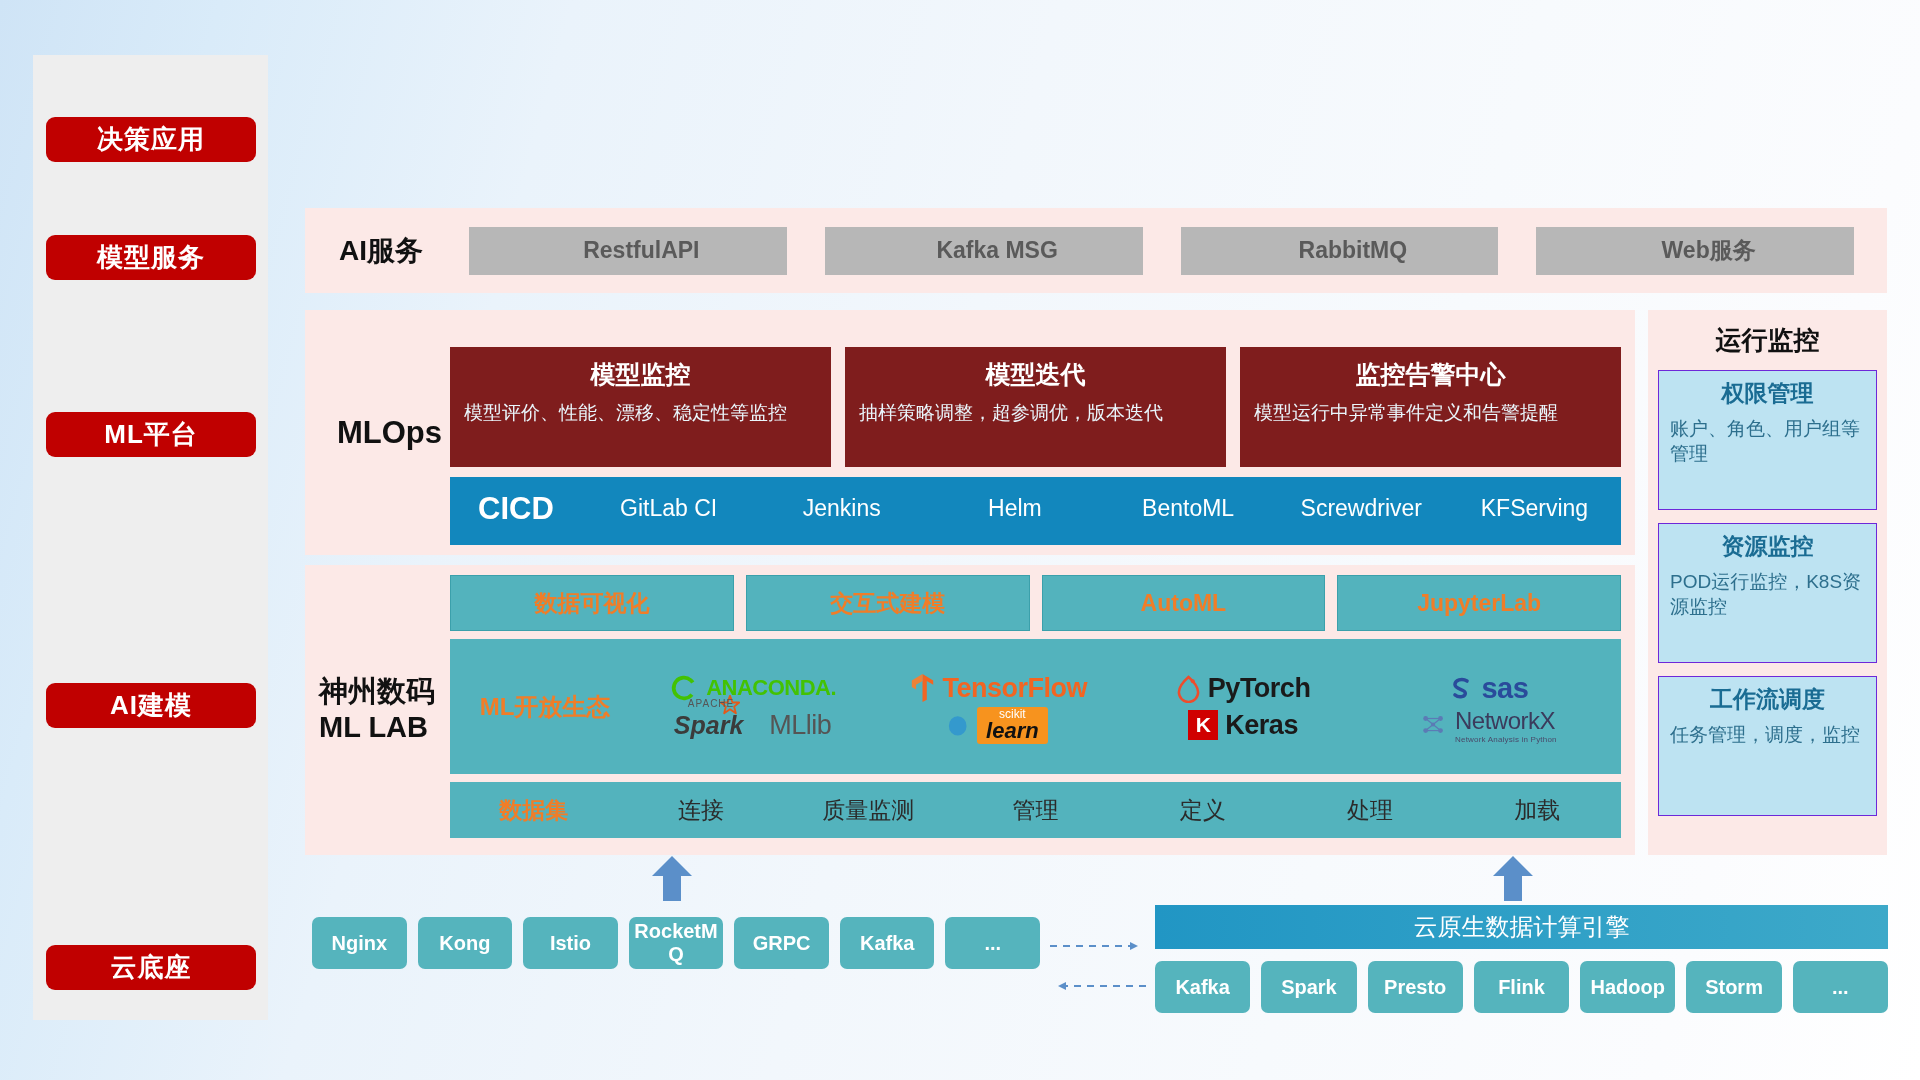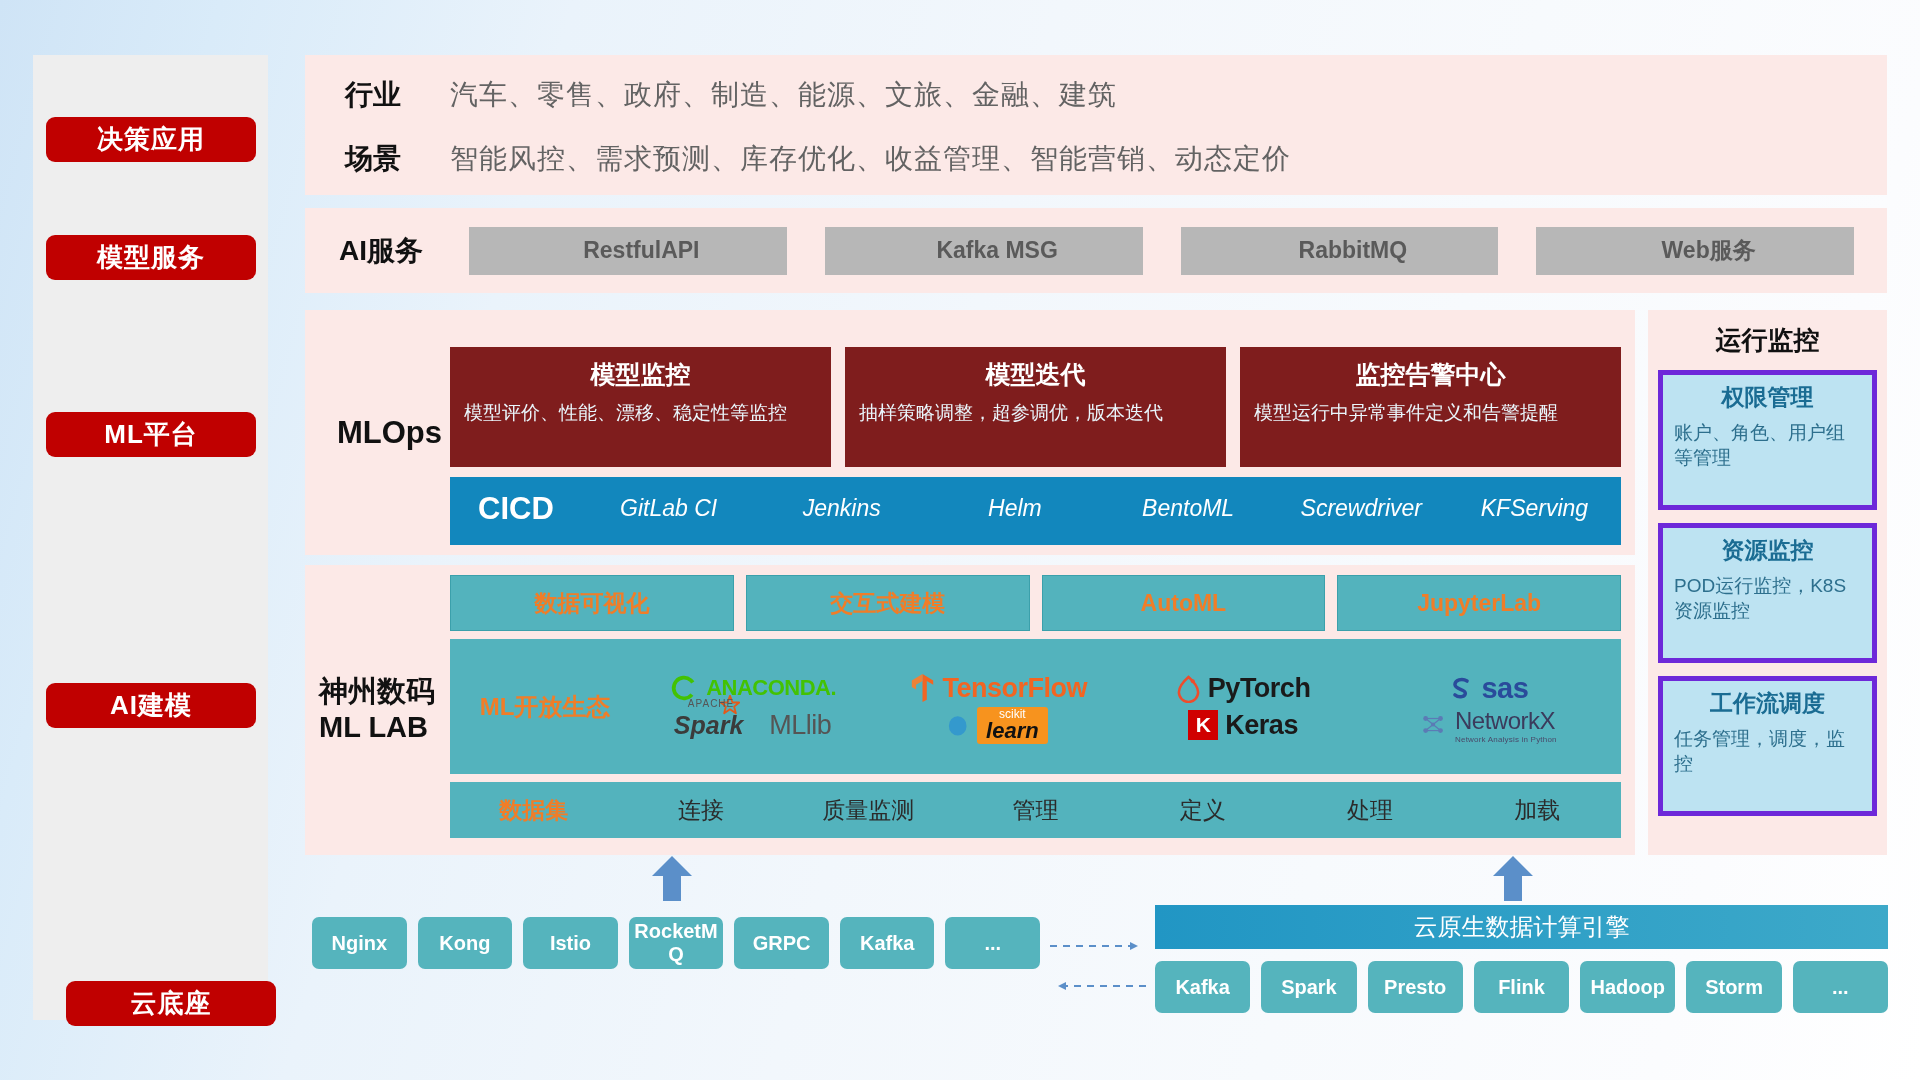--- a/index.html
+++ b/index.html
@@ -38,21 +38,21 @@
     font-weight: bold;
     display: flex;
     align-items: center;
     justify-content: center;
     letter-spacing: 1px;
   }
   .rail-chip.c0 { top: 62px; }
   .rail-chip.c1 { top: 180px; }
   .rail-chip.c2 { top: 357px; }
   .rail-chip.c3 { top: 628px; }
-  .rail-chip.c4 { top: 926px; margin-left: 20px; }
+  .rail-chip.c4 { top: 890px; }
 
   
   .band {
     position: absolute;
     background: #fce9e7;
   }
 
   
   #band-app { left: 305px; top: 55px; width: 1582px; height: 140px; }
   .kv-row { display: flex; align-items: center; height: 64px; }
@@ -124,21 +124,20 @@
     width: 132px; flex: none;
     font-size: 31px; font-weight: bold; color: #fff;
     text-align: center; padding-top: 14px;
   }
   .cicd-item {
     flex: 1;
     color: #fff; font-size: 23px;
     text-align: center; padding-top: 17px;
     line-height: 1.25;
     word-break: break-all;
-    font-style: italic;
   }
 
   
   #band-lab { left: 305px; top: 565px; width: 1330px; height: 290px; display: flex; }
   .lab-key {
     width: 145px;
     display: flex; flex-direction: column; justify-content: center;
     padding-left: 14px;
     font-size: 29px; font-weight: bold; color: #111; line-height: 1.24;
   }
@@ -187,21 +186,21 @@
     left: 1648px; top: 310px; width: 239px; height: 545px;
     background: #fce9e7;
     padding: 8px 10px 10px 10px;
   }
   .mon-title {
     text-align: center; font-size: 26px; font-weight: bold; color: #111;
     margin: 5px 0 12px 0;
   }
   .mon-card {
     background: #bde3f2;
-    border: 5px solid #6d28d9;
+    border: 1px solid #6d28d9;
     margin-bottom: 13px;
     padding: 7px 11px 11px 11px;
     height: 140px;
   }
   .mon-card .t {
     text-align: center; font-size: 23px; font-weight: bold; color: #1a6c93;
     margin-bottom: 7px;
   }
   .mon-card .d { font-size: 19px; line-height: 1.34; color: #2d6f8d; }
 
@@ -246,30 +245,20 @@
 <div id="stage">
 
   <div class="rail">
     <div class="rail-chip c0">决策应用</div>
     <div class="rail-chip c1">模型服务</div>
     <div class="rail-chip c2">ML平台</div>
     <div class="rail-chip c3">AI建模</div>
     <div class="rail-chip c4">云底座</div>
   </div>
 
-  <div class="band" id="band-app">
-    <div class="kv-row">
-      <div class="kv-key">行业</div>
-      <div class="kv-val">汽车、零售、政府、制造、能源、文旅、金融、建筑</div>
-    </div>
-    <div class="kv-row">
-      <div class="kv-key">场景</div>
-      <div class="kv-val">智能风控、需求预测、库存优化、收益管理、智能营销、动态定价</div>
-    </div>
-  </div>
 
   <div class="band" id="band-svc">
     <div class="svc-key">AI服务</div>
     <div class="svc-items">
       <div class="svc-chip">RestfulAPI</div>
       <div class="svc-chip">Kafka MSG</div>
       <div class="svc-chip">RabbitMQ</div>
       <div class="svc-chip">Web服务</div>
     </div>
   </div>

